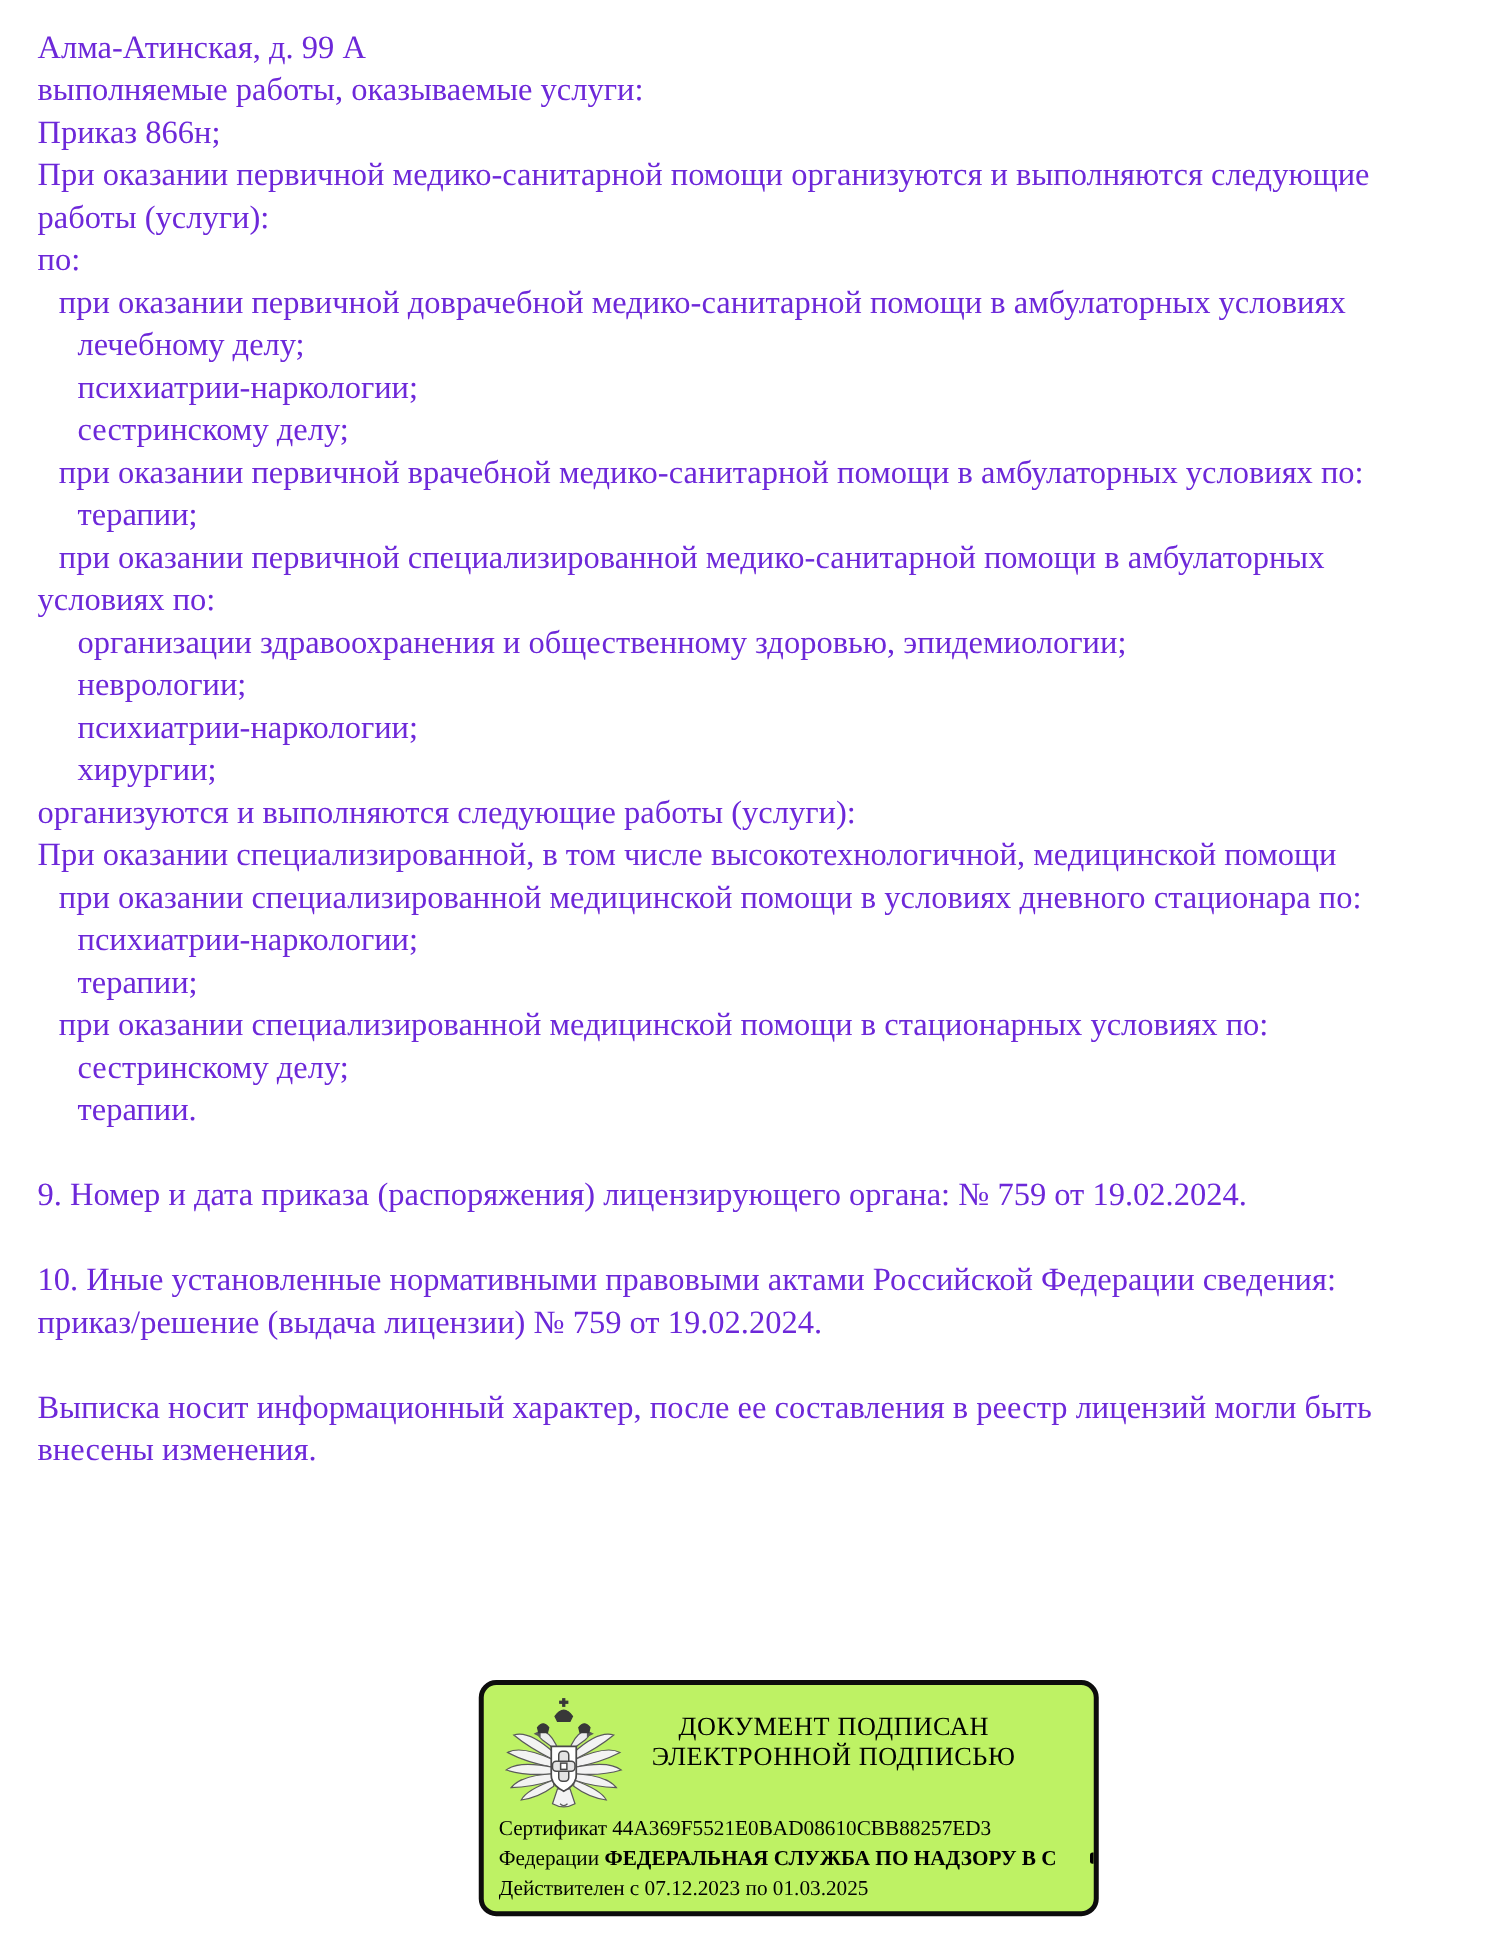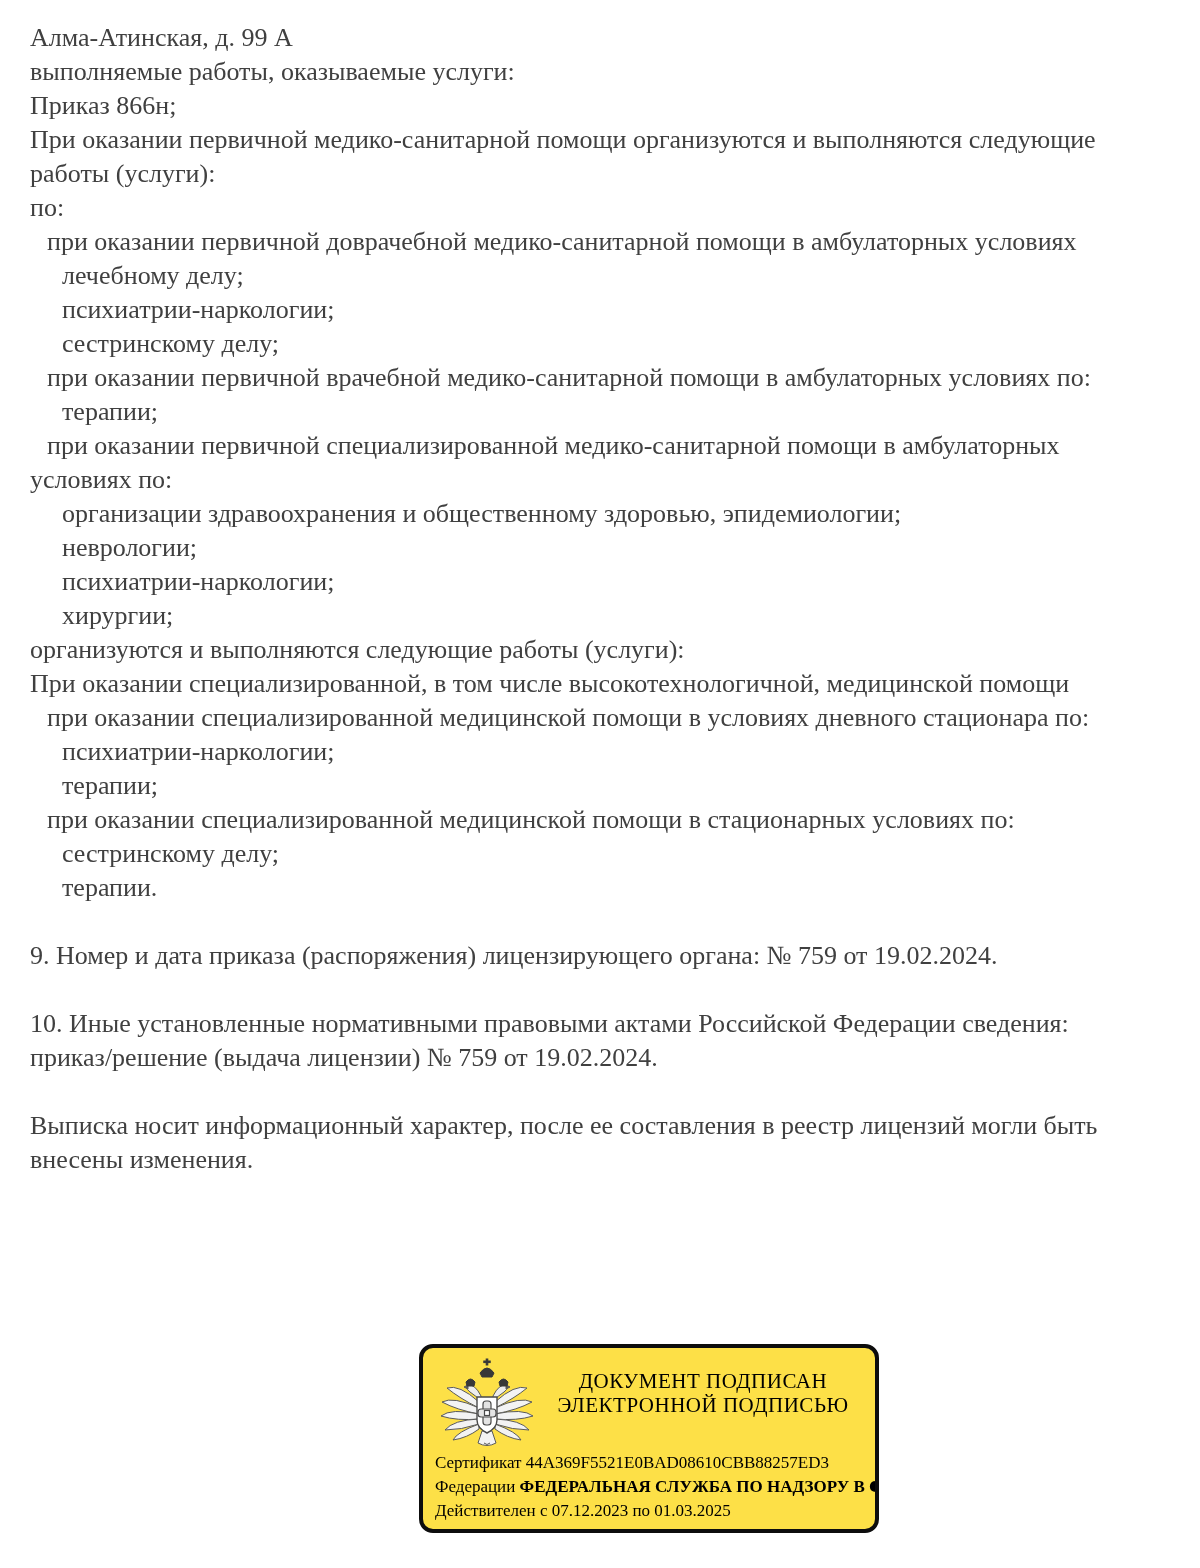--- a/index.html
+++ b/index.html
@@ -16,39 +16,38 @@
     position: absolute;
     left: 30px;
     top: 21px;
     right: 10px;
   }
   .doc-line {
     font-size: 26px;
     line-height: 34px;
     height: 34px;
     white-space: nowrap;
-    color: #404040;
+    color: #6d28d9;
   }
   .doc-line.ind0 { padding-left: 0; }
   .doc-line.ind1 { padding-left: 17px; }
   .doc-line.ind2 { padding-left: 32px; }
 
   
   #stamp {
     position: absolute;
     left: 383px;
     top: 1344px;
-    width: 460px;
+    width: 496px;
     height: 189px;
     box-sizing: border-box;
     border: 4px solid #0d0d0d;
     border-radius: 14px;
-    background: #fde047;
+    background: #bef264;
     overflow: hidden;
-    margin-left: 36px;
   }
   .stamp-emblem {
     position: absolute;
     left: 13px;
     top: 10px;
     width: 102px;
     height: 100px;
   }
   .stamp-title {
     position: absolute;

